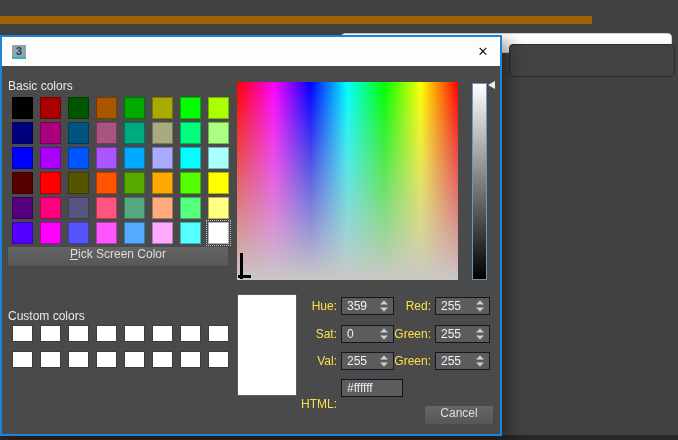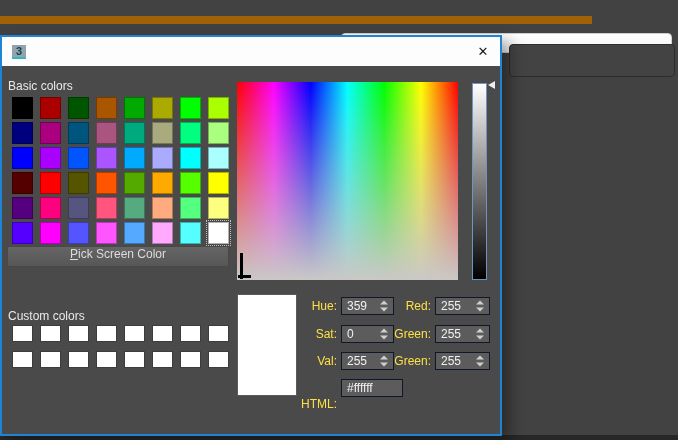--- a/index.html
+++ b/index.html
@@ -271,16 +271,17 @@
       <div class="spinbox" style="left:433px; top:286px; width:55px;">
         <span class="value">255</span>
         <span class="spin-arrows"></span>
       </div>
 
       <span class="field-label" style="left:270px; top:329px;">HTML:</span>
       <div class="text-field" style="left:339px; top:313px; width:62px;">
         <span class="value">#ffffff</span>
       </div>
 
+      <button class="btn cancel-btn">Cancel</button>
 
     </div>
   </div>
 </div>
 
 </body></html>

